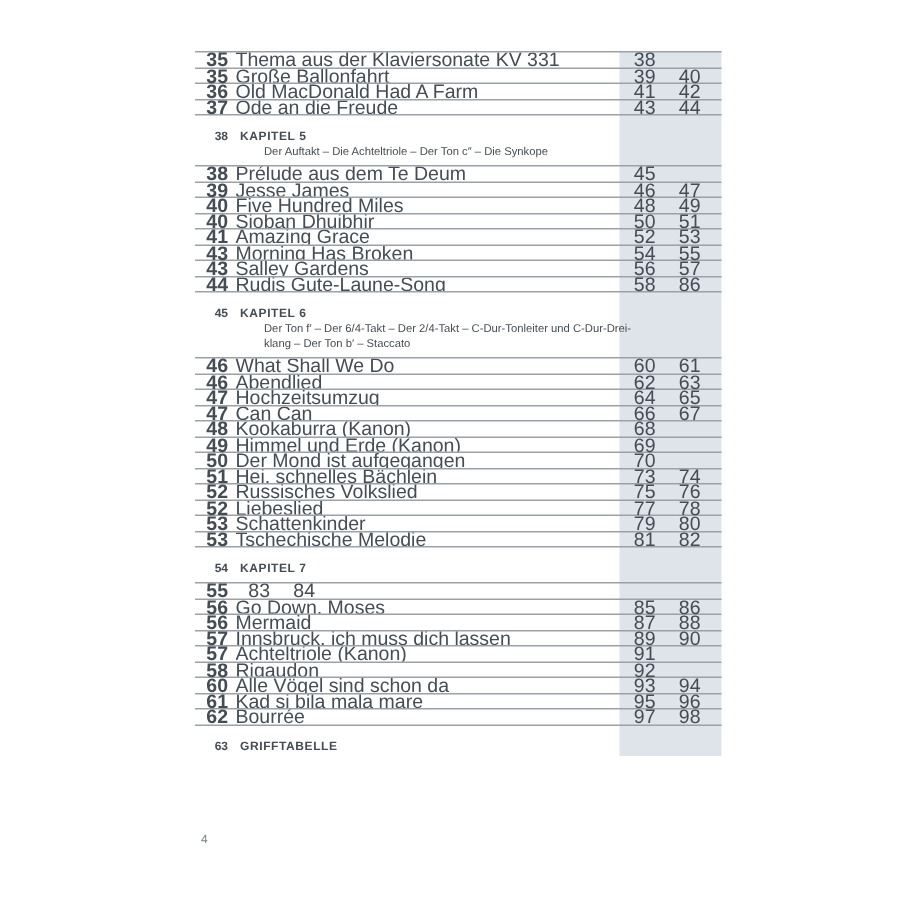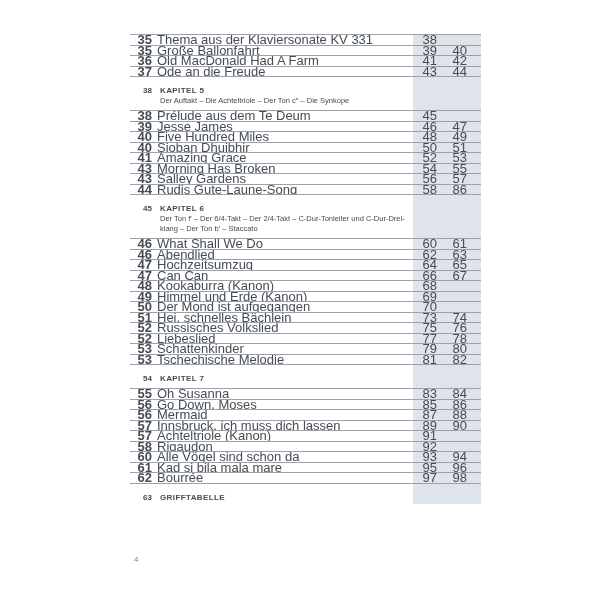--- a/index.html
+++ b/index.html
@@ -24,21 +24,21 @@
     font-size:13px;line-height:9.5px;position:relative;
   }
   .song-num{width:22px;text-align:right;font-weight:bold;flex:none;}
   .song-title{margin-left:5px;flex:1;white-space:nowrap;overflow:hidden;}
   .song-p1{width:28px;text-align:right;flex:none;}
   .song-p2{width:30px;text-align:right;margin-right:14px;flex:none;}
   .chapter-block{padding:8px 0 4px;}
   .chapter-head{display:flex;align-items:baseline;font-weight:bold;font-size:8px;line-height:11px;}
   .chapter-num{width:22px;text-align:right;flex:none;}
   .chapter-title{margin-left:8px;letter-spacing:0.4px;}
-  .chapter-sub{margin-left:30px;font-size:7.5px;line-height:10px;white-space:nowrap;}
+  .chapter-sub{margin-left:46px;font-size:7.5px;line-height:10px;white-space:nowrap;}
   .footer-page-num{
     position:absolute;left:134px;top:555px;
     font-size:8px;color:#7b8187;
   }
 </style>
 </head>
 <body>
 
 <div class="page">
   <div class="shade-col"></div>
@@ -210,21 +210,20 @@
       </div>
       <div class="chapter-block">
     <div class="chapter-head">
       <span class="chapter-num">54</span>
       <span class="chapter-title">KAPITEL 7</span>
     </div>
       </div>
       <div class="songs-block">
         <div class="song-row">
     <span class="song-num">55</span>
-    <span class="song-title">Oh Susanna</span>
     <span class="song-p1">83</span>
     <span class="song-p2">84</span>
   </div>
         <div class="song-row">
     <span class="song-num">56</span>
     <span class="song-title">Go Down, Moses</span>
     <span class="song-p1">85</span>
     <span class="song-p2">86</span>
   </div>
         <div class="song-row">

